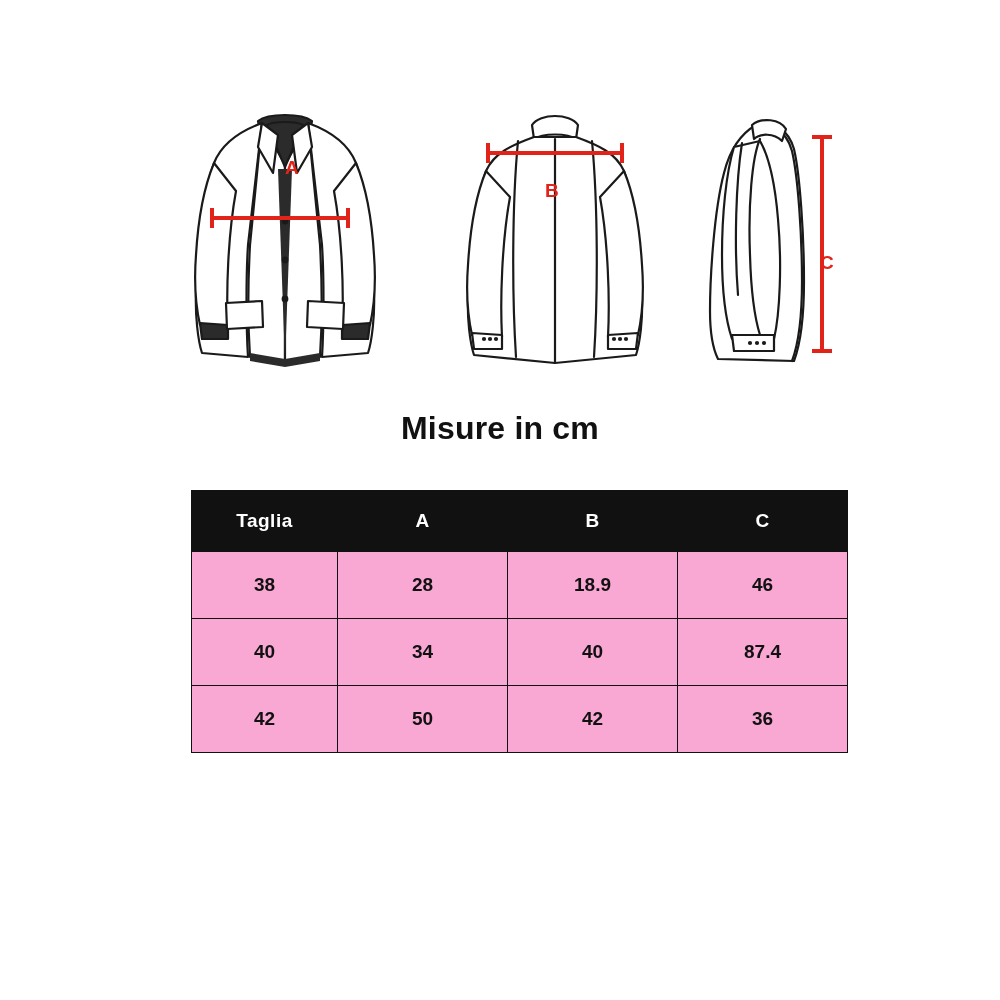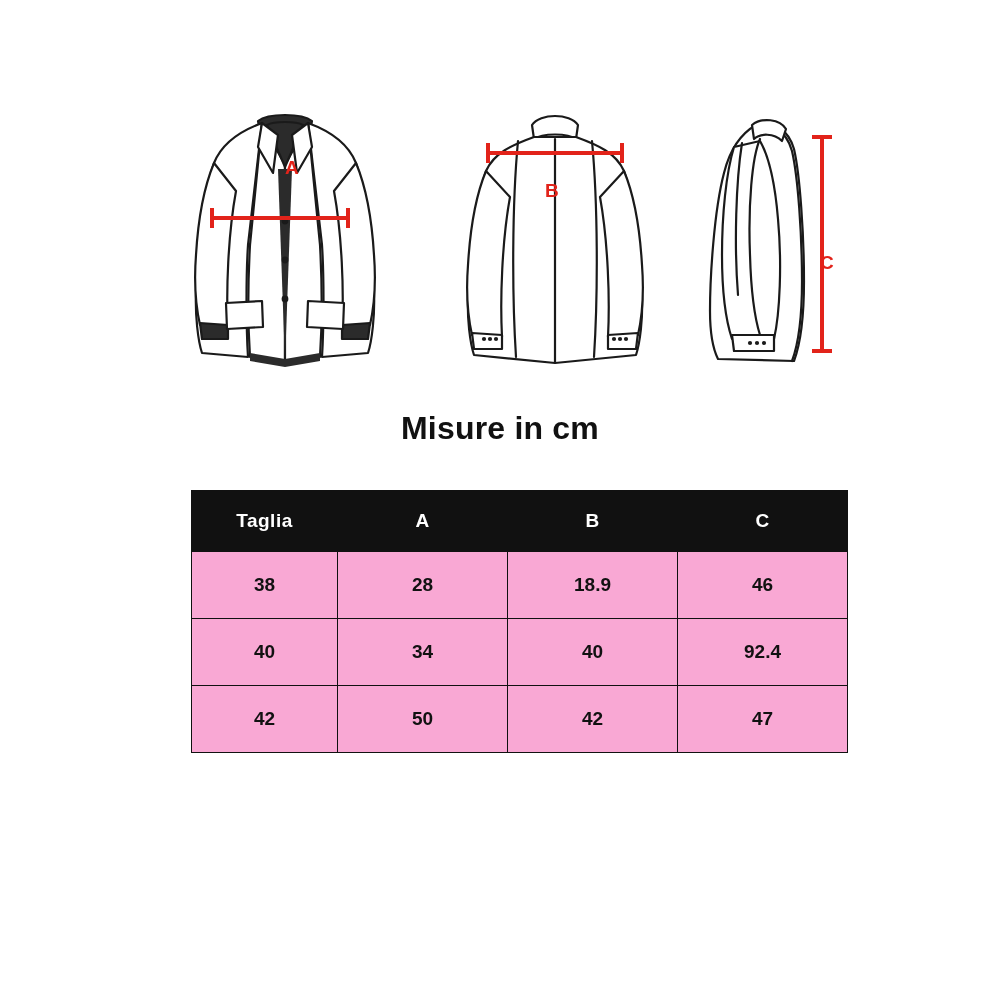--- a/index.html
+++ b/index.html
@@ -243,25 +243,25 @@
         <tr>
           <td>38</td>
           <td>28</td>
           <td>18.9</td>
           <td>46</td>
         </tr>
         <tr>
           <td>40</td>
           <td>34</td>
           <td>40</td>
-          <td>92.4</td>
+          <td>87.4</td>
         </tr>
         <tr>
           <td>42</td>
           <td>50</td>
           <td>42</td>
-          <td>47</td>
+          <td>36</td>
         </tr>
       </tbody>
     </table>
   </div>
 
 </div>
 
 </body></html>

